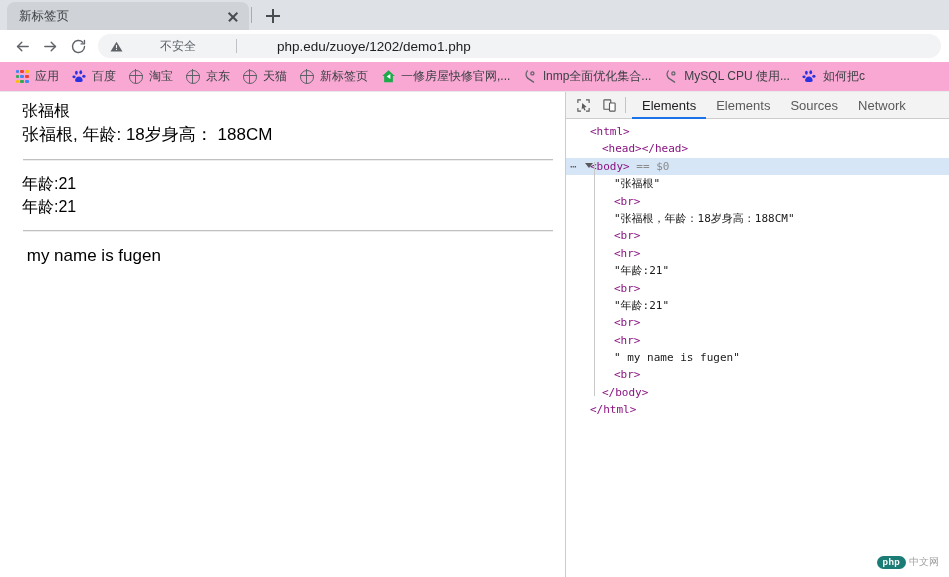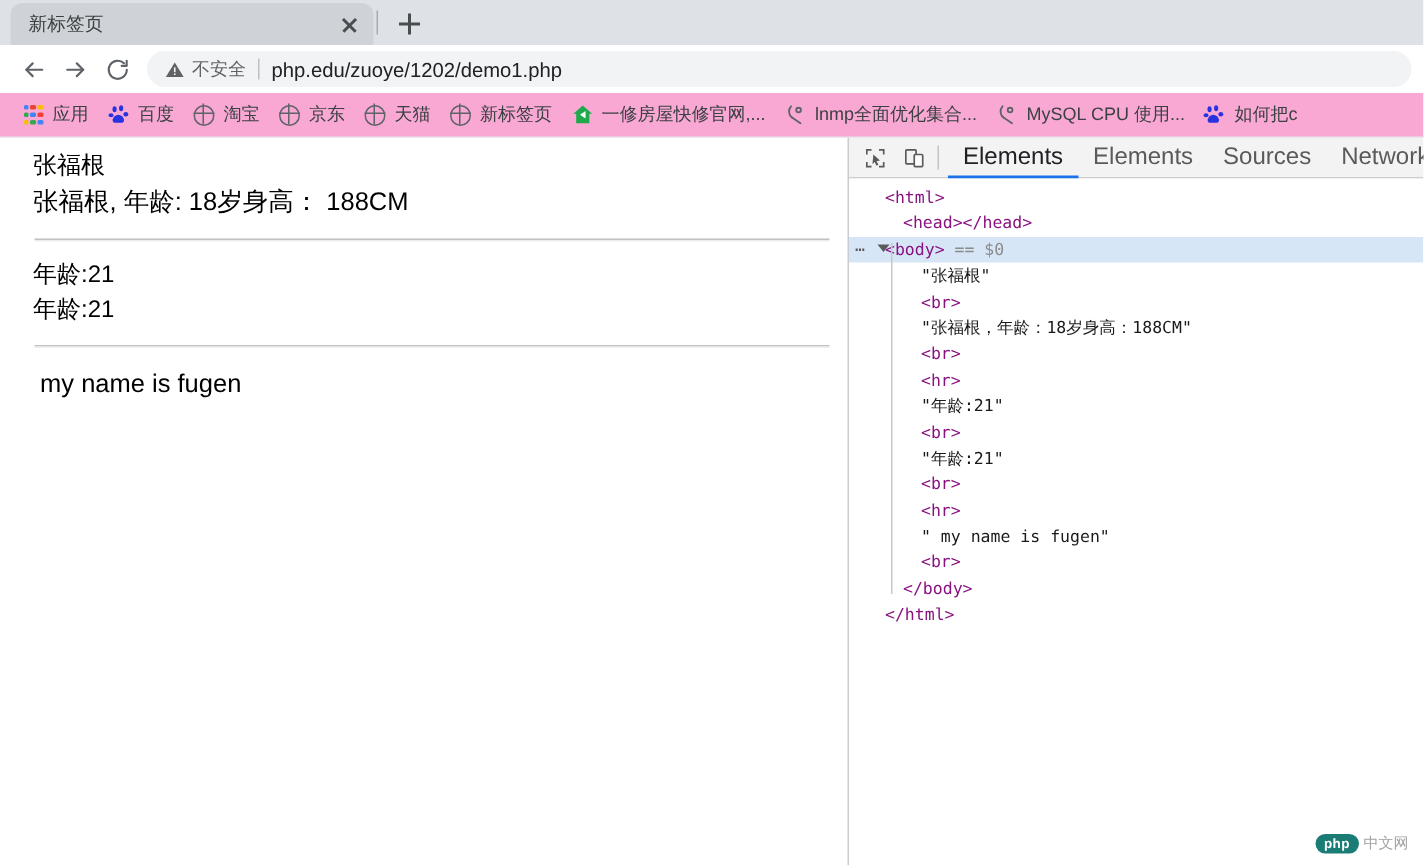--- a/index.html
+++ b/index.html
@@ -95,21 +95,21 @@
   }
   .navbtn {
     width: 28px; height: 28px; position: relative; flex: none;
     display: flex; align-items: center; justify-content: center;
     color: #5f6368;
   }
   .navbtn svg { display: block; }
   .omnibox {
     flex: 1; height: 24px; background: #f1f3f4; border-radius: 12px;
     display: flex; align-items: center; padding: 0 12px; margin-left: 6px;
-    font-size: 13px; color: #202124; overflow: hidden;
+    font-size: 13px; color: #202124; overflow: hidden; gap: 32px;
   }
   .warn-ico {
     width: 13px; height: 13px; flex: none; margin-right: 5px;
     position: relative;
   }
   .warn-ico svg { display: block; }
   .notsecure { font-size: 12px; color: #5f6368; white-space: nowrap; }
   .omni-sep { width: 1px; height: 14px; background: #bdc1c6; margin: 0 8px; flex: none; }
   .url { font-size: 13.5px; color: #202124; white-space: nowrap; overflow: hidden; }
 
@@ -177,21 +177,21 @@
     padding-left: 4px;
   }
   .dt-iconbtn {
     width: 26px; height: 25px; display: flex; align-items: center; justify-content: center;
     flex: none;
   }
   .dt-iconbtn svg { display: block; }
   .dt-div { width: 1px; height: 16px; background: #c4c4c4; margin: 0 6px 0 3px; flex: none; }
   .dt-tab {
     height: 26px; display: flex; align-items: center; padding: 0 10px;
-    font-size: 16px; color: #5a5a5a; position: relative; flex: none;
+    font-size: 13px; color: #5a5a5a; position: relative; flex: none;
     font-family: "Liberation Sans", sans-serif;
   }
   .dt-tab.active { color: #202124; }
   .dt-tab.active::after {
     content: ""; position: absolute; left: 0; right: 0; bottom: -1px;
     height: 2px; background: #1a73e8;
   }
 
   .dt-tree {
     flex: 1; overflow: hidden; padding: 4px 0 0 0;

